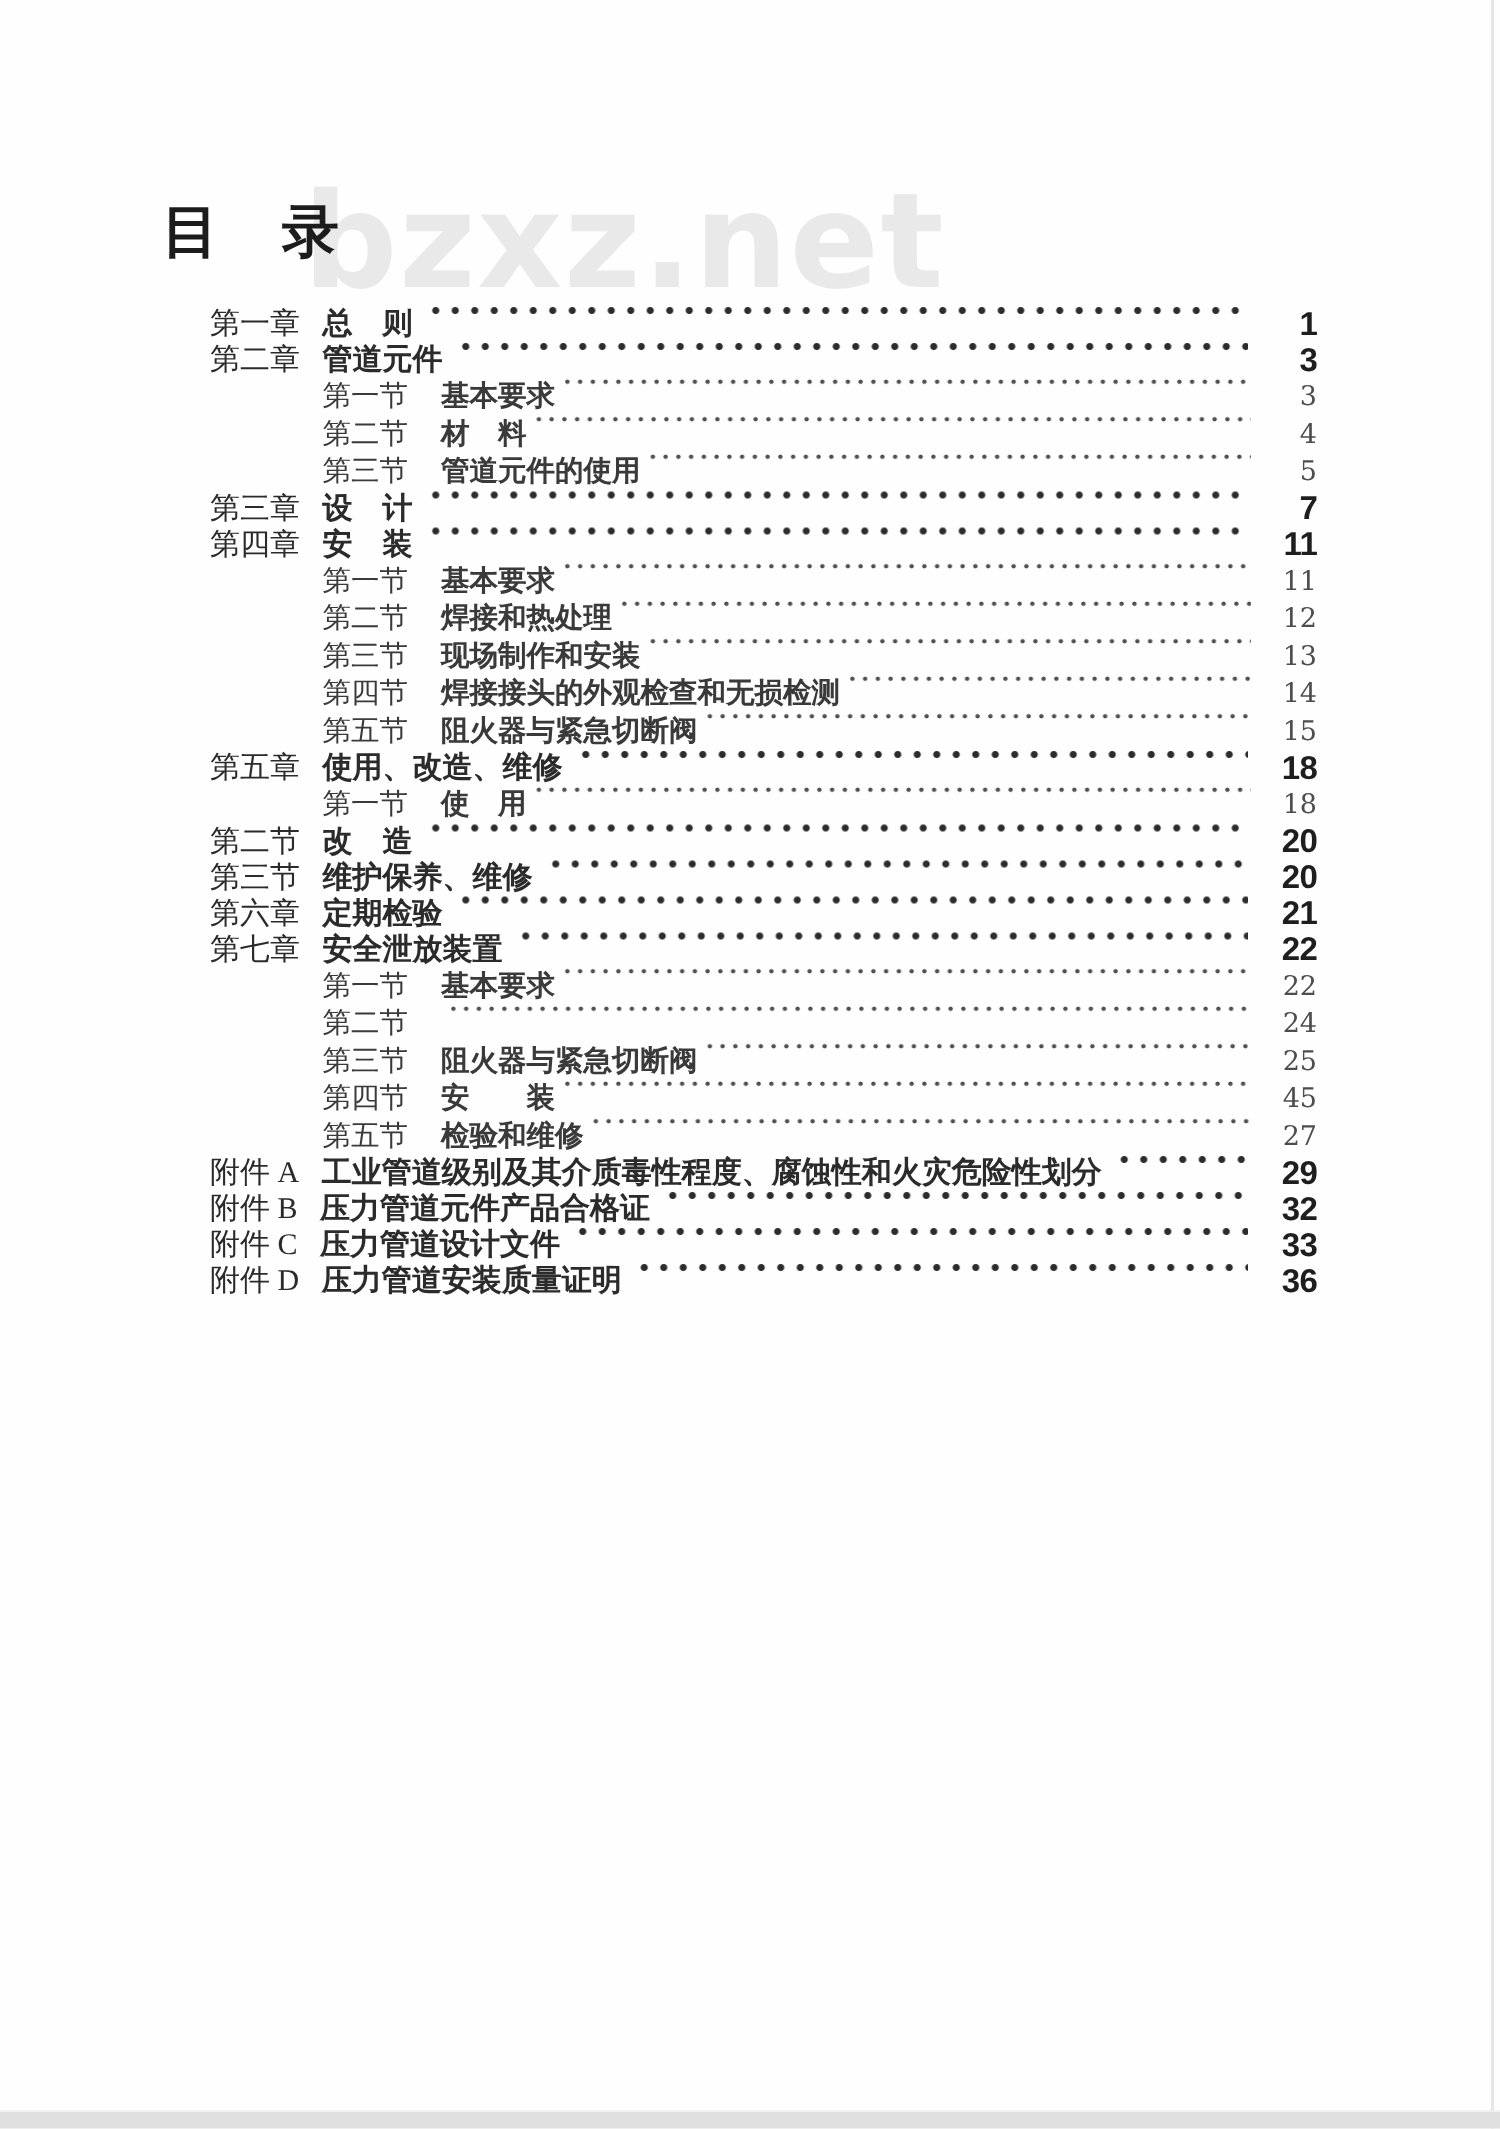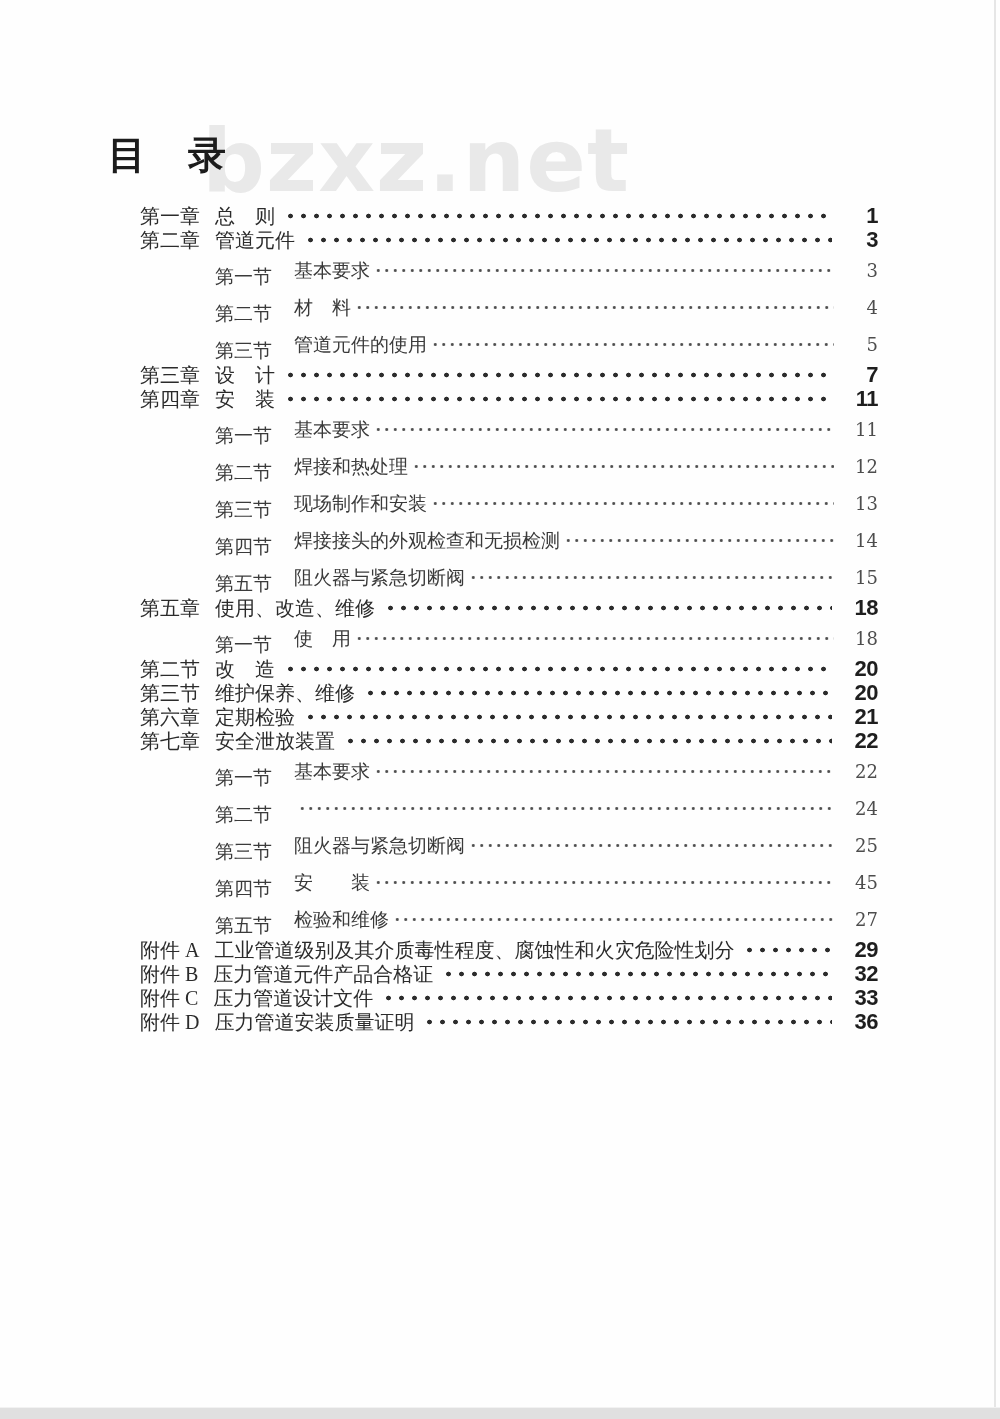--- a/index.html
+++ b/index.html
@@ -22,29 +22,29 @@
   
   .title{
     position:relative;z-index:2;
     margin:0;padding:132px 0 0 108px;
     font-family:"Liberation Sans",sans-serif;
     font-weight:700;font-size:38px;line-height:46px;
     color:#1c1c1c;white-space:pre;letter-spacing:2px;
   }
   
   .toc{position:relative;z-index:2;margin-left:140px;width:738px;}
-  .row{display:flex;align-items:center;white-space:pre;}
+  .row{display:flex;align-items:flex-start;white-space:pre;}
   .toc .row:first-child{margin-top:26px;}
   .row.major{font-size:20px;line-height:24px;color:#2b2b2b;}
   .row.minor{margin-top:0;font-size:19px;line-height:25px;color:#3a3a3a;}
   .row.indent{padding-left:75px;}
   .label{flex:none;}
   .major > .label{margin-right:15px;}
-  .minor > .label{margin-right:22px;margin-top:12px;}
-  .entry-title{flex:none;}
+  .minor > .label{margin-right:22px;}
+  .entry-title{flex:none;font-weight:bold;}
   .leader{flex:1 1 auto;background-repeat:repeat-x;background-position:left center;}
   .major > .leader{
     height:6px;margin:0 10px 0 9px;
     background-image:radial-gradient(circle,#2c2c2c 2px,transparent 2.7px);
     background-size:13px 6px;
   }
   .minor > .leader{
     height:5px;margin:0 8px 0 4px;
     background-image:radial-gradient(circle,#4f4f4f 1.2px,transparent 1.7px);
     background-size:8.5px 5px;

